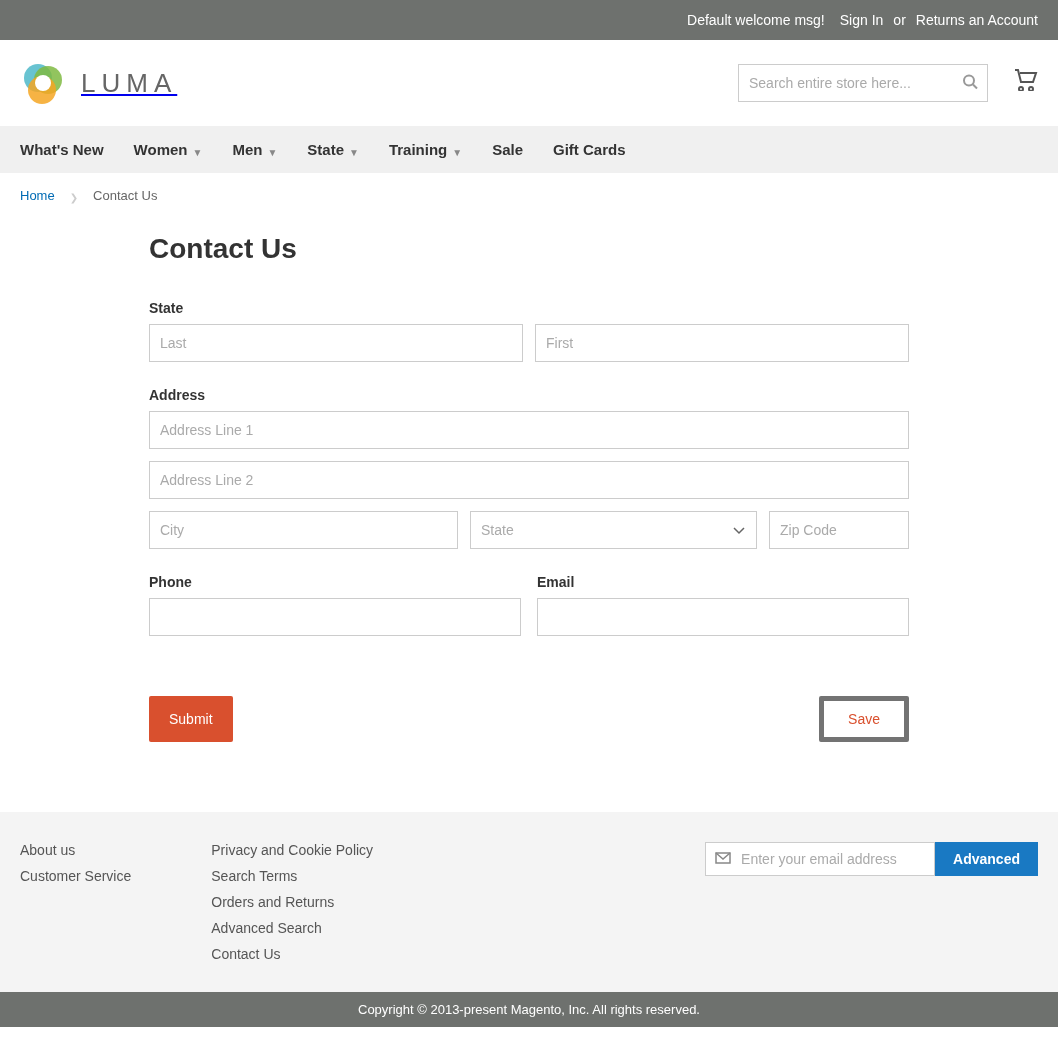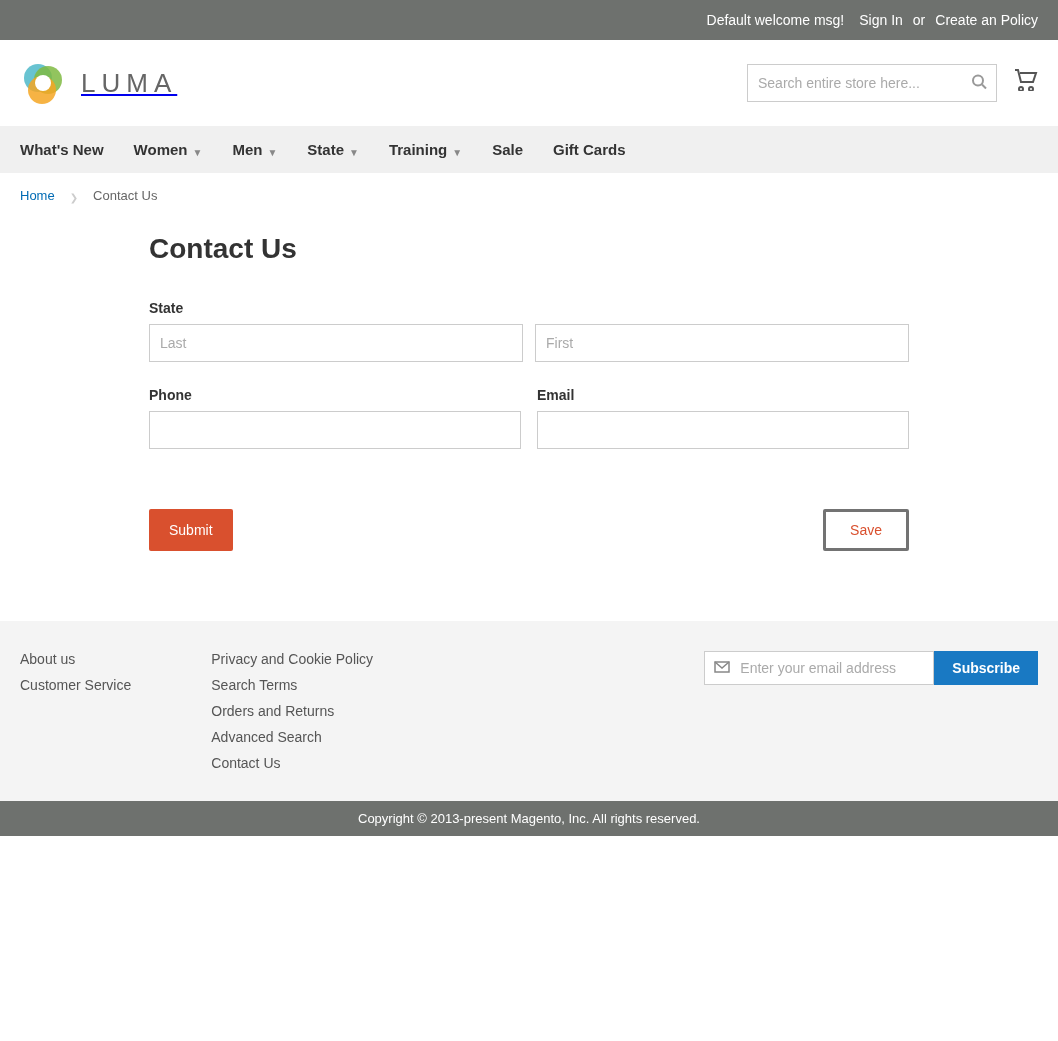--- a/index.html
+++ b/index.html
@@ -9,21 +9,21 @@
 .top-bar { background: #6e716e; color: #fff; height: 40px; display: flex; align-items: center; justify-content: flex-end; padding: 0 20px; font-size: 14px; }
 .top-bar .welcome { margin-right: 15px; }
 .top-bar a { color: #fff; text-decoration: none; }
 .top-bar .or { margin: 0 10px; }
 
 
 .header { display: flex; align-items: center; justify-content: space-between; padding: 20px 20px; }
 .logo { display: flex; align-items: center; gap: 15px; }
 .logo-icon { width: 46px; height: 46px; position: relative; }
 .logo-text { font-size: 26px; letter-spacing: 6px; color: #666; font-weight: 400; }
-.header-right { display: flex; align-items: center; gap: 17px; }
+.header-right { display: flex; align-items: center; gap: 26px; }
 .search-box { position: relative; width: 250px; }
 .search-box input { width: 100%; padding: 8px 35px 8px 10px; border: 1px solid #ccc; font-size: 14px; }
 .search-box input::placeholder { color: #999; }
 .search-icon { position: absolute; right: 10px; top: 50%; transform: translateY(-50%); color: #999; }
 .cart-icon { color: #333; font-size: 22px; }
 
 
 .nav { background: #f0f0f0; height: 47px; display: flex; align-items: center; padding: 0 20px; gap: 30px; }
 .nav-item { font-weight: bold; font-size: 15px; color: #333; text-decoration: none; display: flex; align-items: flex-end; gap: 5px; }
 .chevron-down { font-size: 10px; color: #888; }
@@ -48,21 +48,21 @@
 .select-wrap { position: relative; }
 .select-arrow { position: absolute; right: 12px; top: 50%; transform: translateY(-50%); color: #666; pointer-events: none; }
 .city-state-zip { display: flex; gap: 12px; }
 .city-state-zip .city { flex: 1; }
 .city-state-zip .state { flex: 1; }
 .city-state-zip .zip { flex: 0 0 140px; }
 .form-cols { display: flex; gap: 16px; }
 .form-col { flex: 1; }
 .buttons { display: flex; justify-content: space-between; margin-top: 35px; }
 .btn-submit { background: #d9502e; color: #fff; border: none; padding: 10px 20px; font-size: 14px; cursor: pointer; border-radius: 2px; }
-.btn-save { background: #fff; color: #d9502e; border: 3px solid #737373; padding: 10px 24px; font-size: 14px; cursor: pointer; border-radius: 2px; }
+.btn-save { background: #fff; color: #d9502e; border: 5px solid #737373; padding: 10px 24px; font-size: 14px; cursor: pointer; border-radius: 2px; }
 
 
 .footer { background: #f4f4f4; padding: 30px 20px; display: flex; gap: 80px; }
 .footer-col { display: flex; flex-direction: column; gap: 10px; }
 .footer-col a { color: #555; text-decoration: none; font-size: 14px; }
 .footer-right { margin-left: auto; }
 .newsletter { display: flex; }
 .newsletter-input-wrap { position: relative; }
 .newsletter-input-wrap .mail-icon { position: absolute; left: 10px; top: 50%; transform: translateY(-50%); color: #888; }
 .newsletter input { width: 230px; padding: 8px 10px 8px 35px; border: 1px solid #ccc; font-size: 14px; }
@@ -71,21 +71,21 @@
 
 .copyright { background: #6e716e; color: #fff; text-align: center; padding: 10px; font-size: 13px; }
 </style>
 </head>
 <body>
 
 <div class="top-bar">
   <span class="welcome">Default welcome msg!</span>
   <a href="#">Sign In</a>
   <span class="or">or</span>
-  <a href="#">Create an Policy</a>
+  <a href="#">Returns an Account</a>
 </div>
 
 <div class="header">
   <a href="#" class="logo">
     <span class="logo-icon">
       <svg width="46" height="46" viewBox="0 0 46 46">
         <circle cx="18" cy="18" r="14" fill="#4db8c9" opacity="0.85"></circle>
         <circle cx="28" cy="20" r="14" fill="#7fba42" opacity="0.85"></circle>
         <circle cx="22" cy="30" r="14" fill="#f5a623" opacity="0.85"></circle>
         <circle cx="23" cy="23" r="8" fill="#fff"></circle>
@@ -149,20 +149,39 @@
   <h1 class="page-title">Contact Us</h1>
 
   <div class="form-section">
     <label class="form-label">State</label>
     <div class="form-row">
       <input type="text" placeholder="Last" style="">
       <input type="text" placeholder="First" style="">
     </div>
   </div>
 
+  <div class="form-section">
+    <label class="form-label">Address</label>
+    <div class="form-row-stacked">
+      <input type="text" placeholder="Address Line 1" style="">
+      <input type="text" placeholder="Address Line 2" style="">
+    </div>
+    <div class="city-state-zip">
+      <input type="text" class="city" placeholder="City" style="">
+      <div class="select-wrap state">
+        <div class="select">State</div>
+        <span class="select-arrow">
+          <svg width="12" height="8" viewBox="0 0 12 8" fill="none" stroke="#666" stroke-width="1.5">
+              <path d="M1 1l5 5 5-5"></path>
+            </svg>
+        </span>
+      </div>
+      <input type="text" class="zip" placeholder="Zip Code" style="">
+    </div>
+  </div>
 
   <div class="form-cols">
     <div class="form-col form-section">
       <label class="form-label">Phone</label>
       <input type="text" style="">
     </div>
     <div class="form-col form-section">
       <label class="form-label">Email</label>
       <input type="text" style="">
     </div>
@@ -190,18 +209,18 @@
     <div class="newsletter">
       <div class="newsletter-input-wrap">
         <span class="mail-icon">
           <svg width="16" height="12" viewBox="0 0 16 12" fill="none" stroke="#888" stroke-width="1.5">
               <rect x="1" y="1" width="14" height="10"></rect>
               <path d="M1 1l7 6 7-6"></path>
             </svg>
         </span>
         <input type="text" placeholder="Enter your email address" style="">
       </div>
-      <button>Subscribe</button>
+      <button>Advanced</button>
     </div>
   </div>
 </div>
 
 <div class="copyright">Copyright © 2013-present Magento, Inc. All rights reserved.</div>
 
 </body></html>

